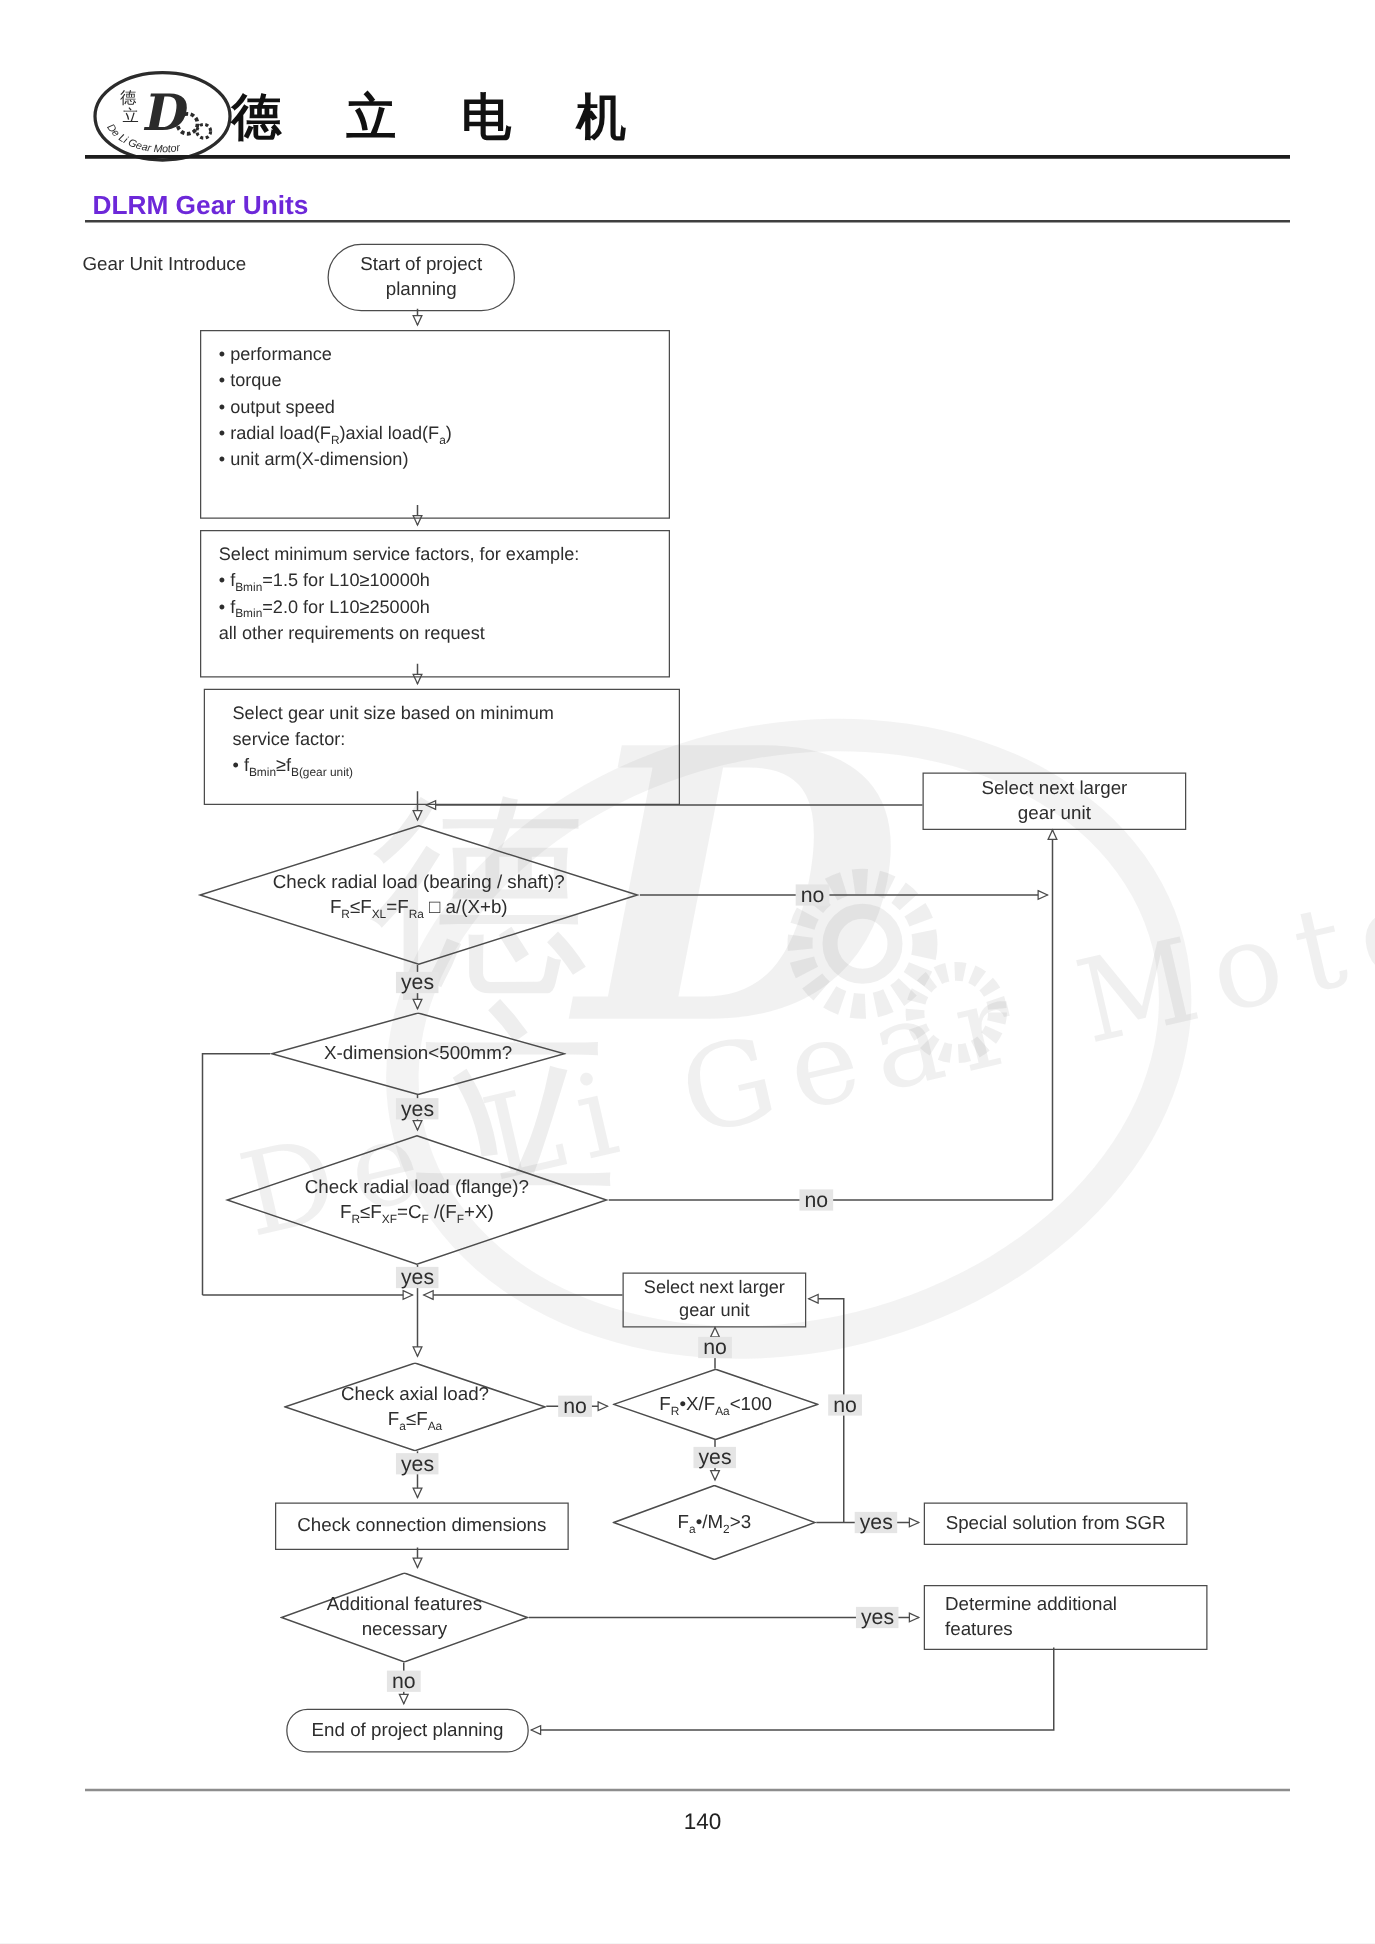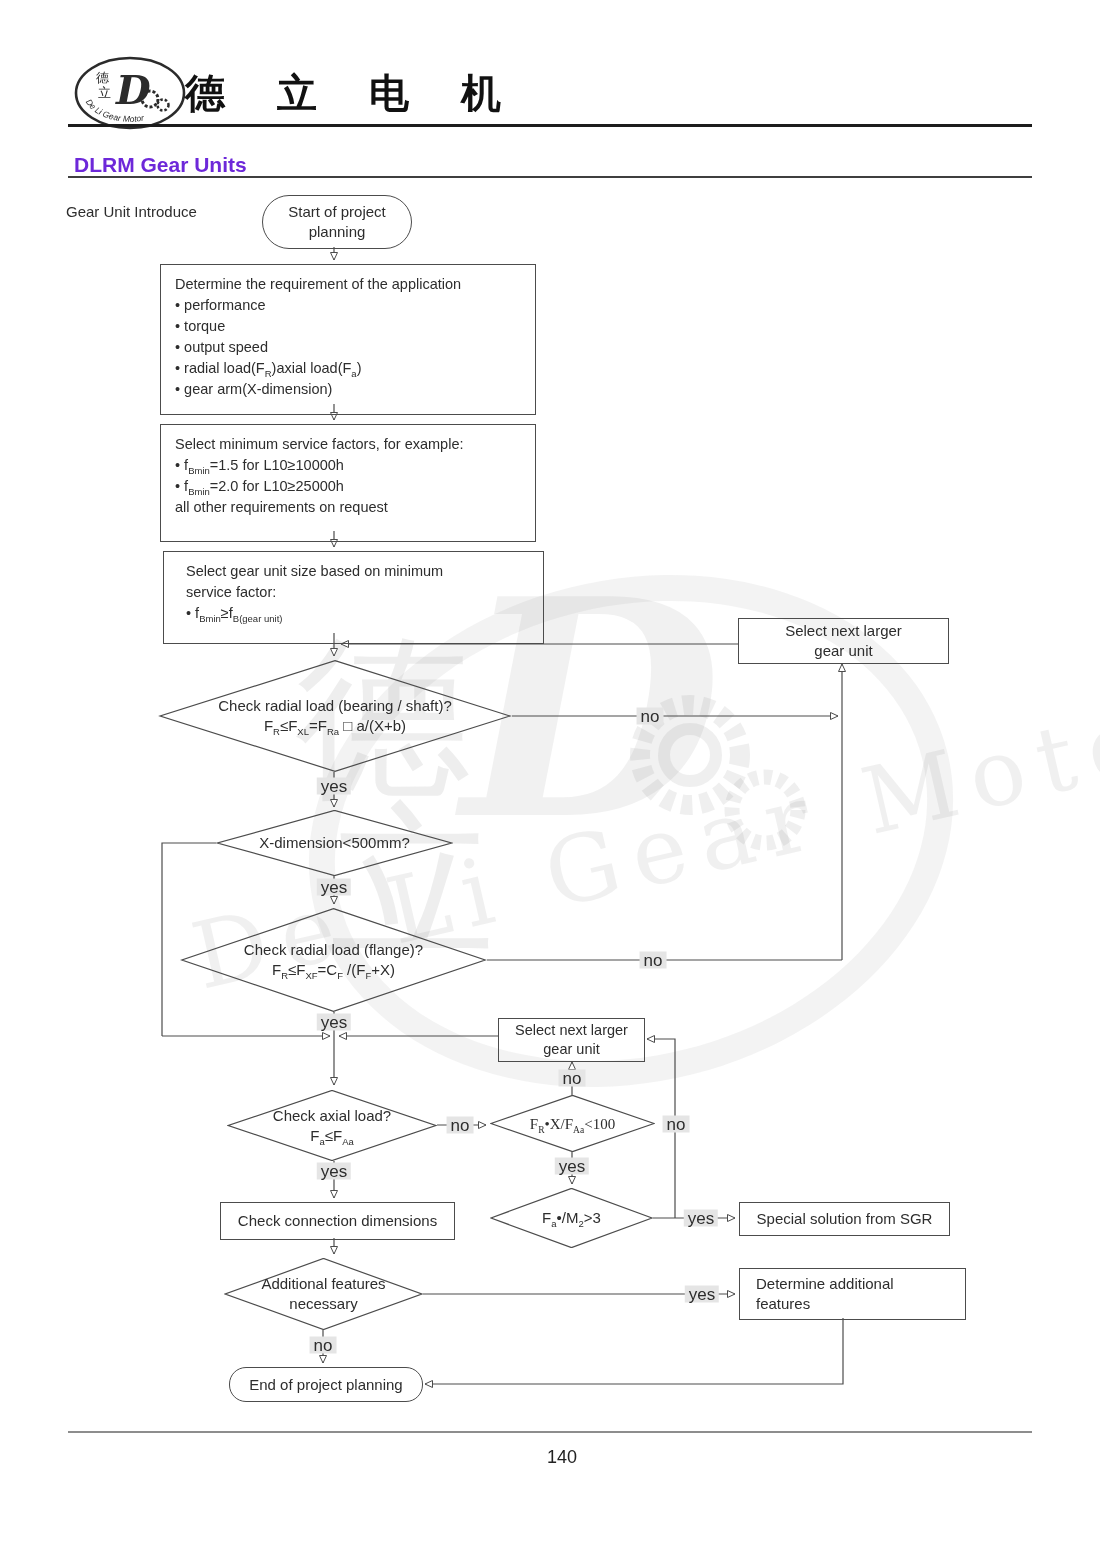--- a/index.html
+++ b/index.html
@@ -112,26 +112,25 @@
       <line x1="653" y1="1218" x2="735" y2="1218" marker-end="url(#arw)"></line>
       <line x1="423" y1="1294" x2="735" y2="1294" marker-end="url(#arw)"></line>
       <line x1="323" y1="1330" x2="323" y2="1363" marker-end="url(#arw)"></line>
       <polyline points="843,1318 843,1384 425,1384" marker-end="url(#arw)"></polyline>
     </g>
   </svg>
 
   <div class="node stadium" style="left:262px;top:195px;width:148px;height:52px;">Start of project<br>planning</div>
 
   <div class="node rect tbox" style="left:160px;top:264px;width:350px;height:140px;">
-    <div>Determine the requirement of the application</div>
     <div>• performance</div>
     <div>• torque</div>
     <div>• output speed</div>
     <div>• radial load(F<sub>R</sub>)axial load(F<sub>a</sub>)</div>
-    <div>• gear arm(X-dimension)</div>
+    <div>• unit arm(X-dimension)</div>
   </div>
 
   <div class="node rect tbox" style="left:160px;top:424px;width:350px;height:107px;">
     <div>Select minimum service factors, for example:</div>
     <div>• f<sub>Bmin</sub>=1.5 for L10≥10000h</div>
     <div>• f<sub>Bmin</sub>=2.0 for L10≥25000h</div>
     <div>all other requirements on request</div>
   </div>
 
   <div class="node rect tbox" style="left:163px;top:551px;width:347px;height:82px;padding-left:22px;">
@@ -167,21 +166,21 @@
   <div class="node rect" style="left:498px;top:1018px;width:145px;height:42px;font-size:14.5px;line-height:19px;">Select next larger<br>gear unit</div>
 
   <div class="node diamond" style="left:227px;top:1090px;width:210px;height:71px;">
     <svg class="dshape" viewBox="0 0 100 100" preserveAspectRatio="none">
         <polygon points="50,0.6 99.4,50 50,99.4 0.6,50" fill="none" stroke="#4c4c4c" stroke-width="1.2" vector-effect="non-scaling-stroke"></polygon>
       </svg>
     <div class="dtext">Check axial load?</div>
     <div class="dtext">F<sub>a</sub>≤F<sub>Aa</sub></div>
   </div>
 
-  <div class="node diamond" style="left:490px;top:1095px;width:165px;height:57px;font-family:Liberation Serif, serif;">
+  <div class="node diamond" style="left:490px;top:1095px;width:165px;height:57px;">
     <svg class="dshape" viewBox="0 0 100 100" preserveAspectRatio="none">
         <polygon points="50,0.6 99.4,50 50,99.4 0.6,50" fill="none" stroke="#4c4c4c" stroke-width="1.2" vector-effect="non-scaling-stroke"></polygon>
       </svg>
     <div class="dtext">F<sub>R</sub>•X/F<sub>Aa</sub>&lt;100</div>
   </div>
 
   <div class="node diamond" style="left:490px;top:1188px;width:163px;height:60px;">
     <svg class="dshape" viewBox="0 0 100 100" preserveAspectRatio="none">
         <polygon points="50,0.6 99.4,50 50,99.4 0.6,50" fill="none" stroke="#4c4c4c" stroke-width="1.2" vector-effect="non-scaling-stroke"></polygon>
       </svg>

